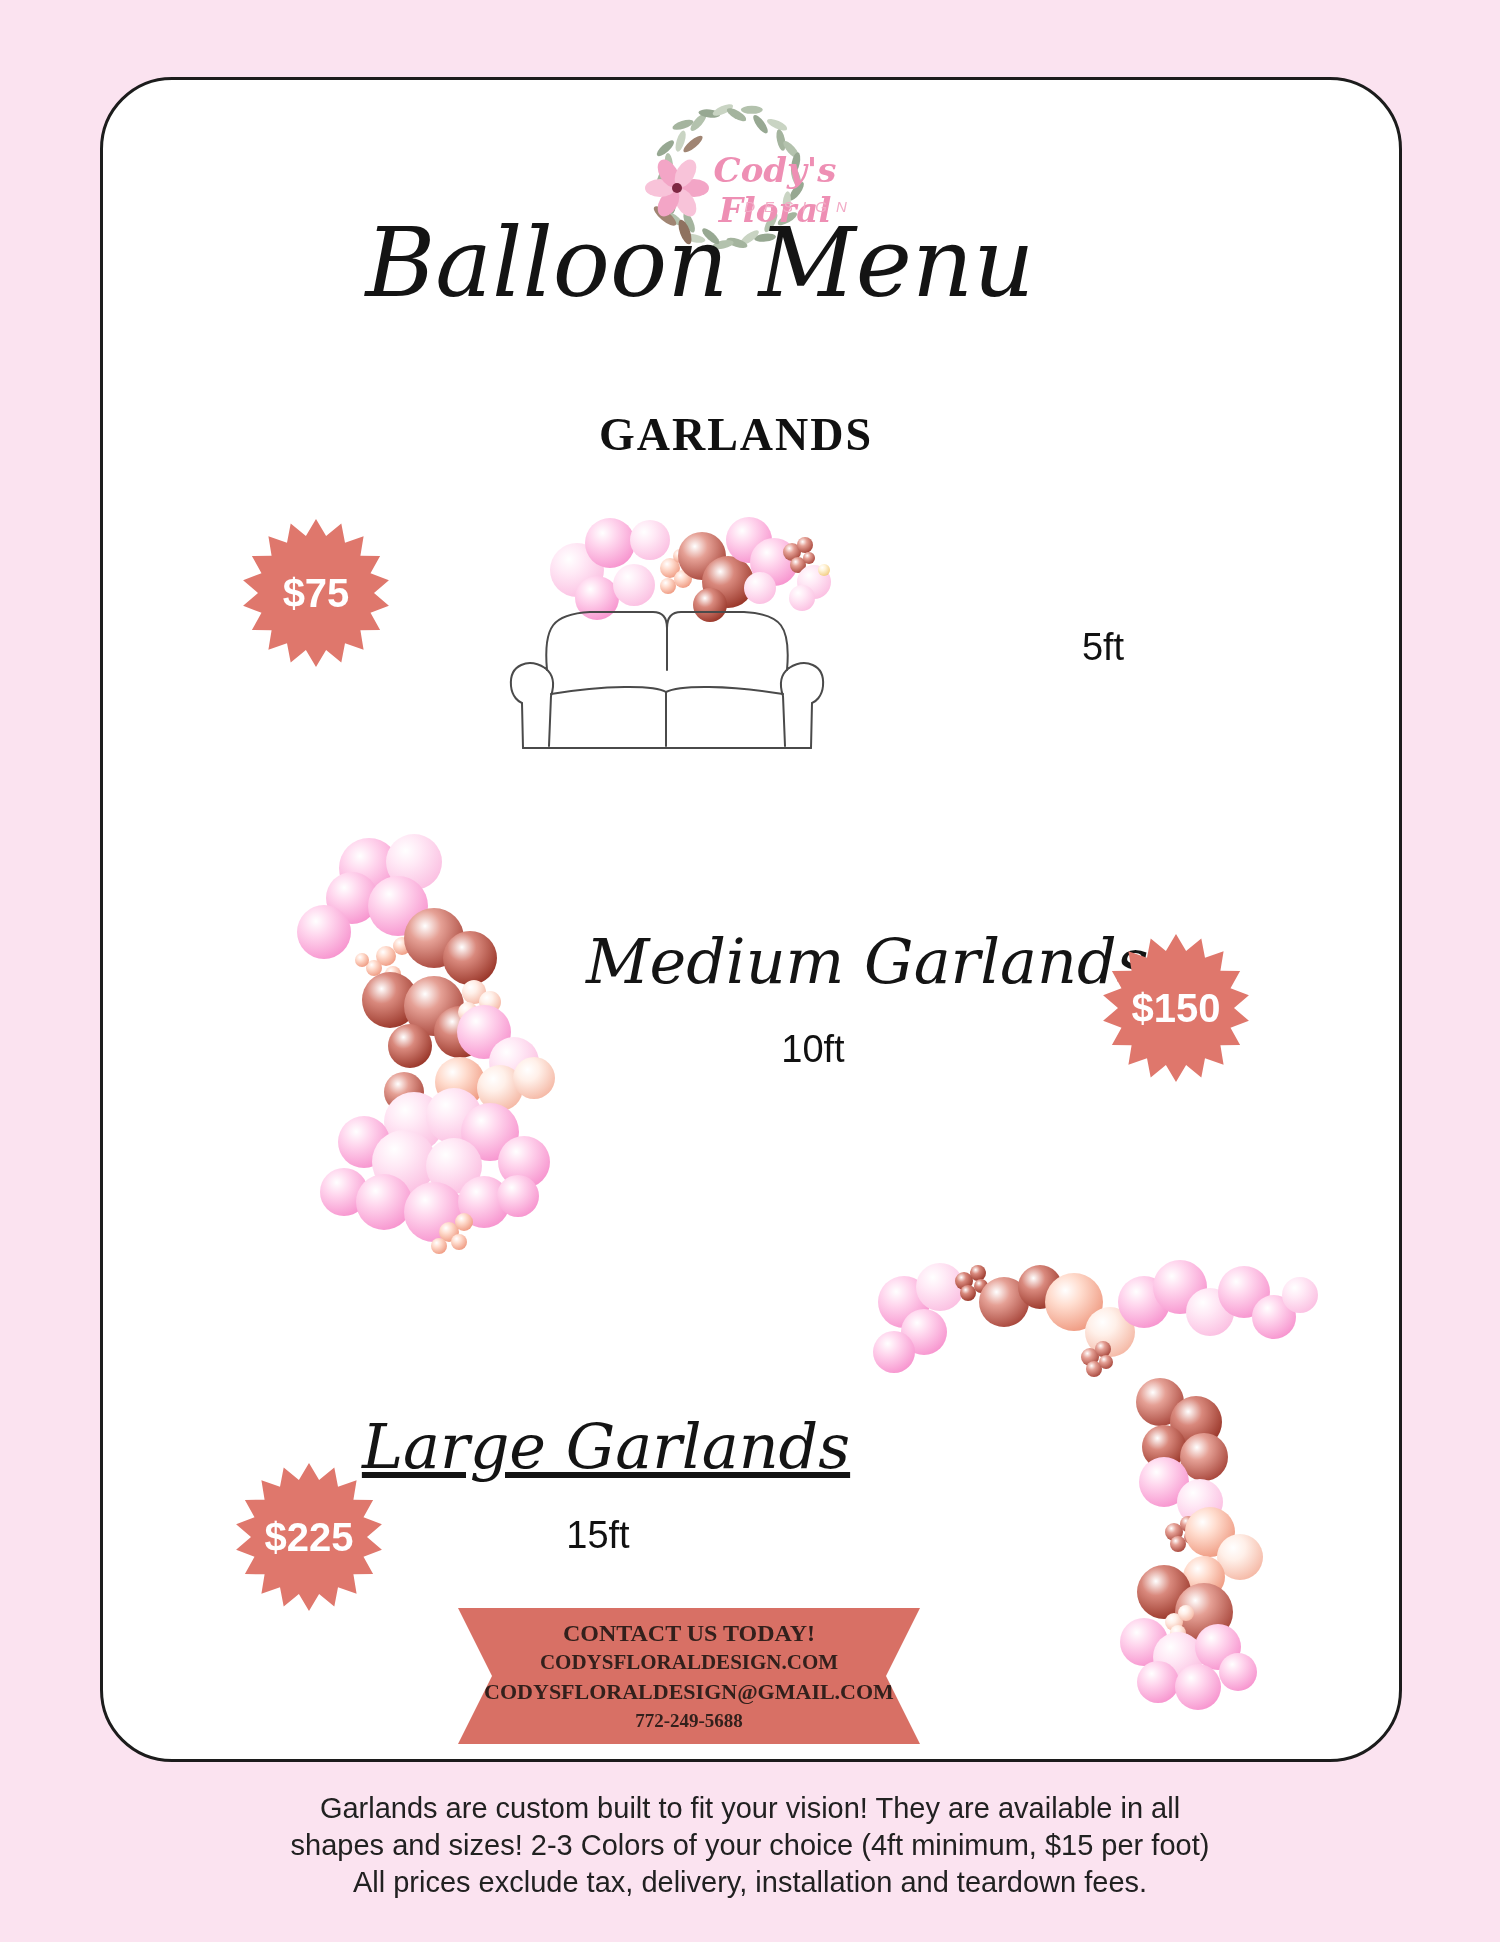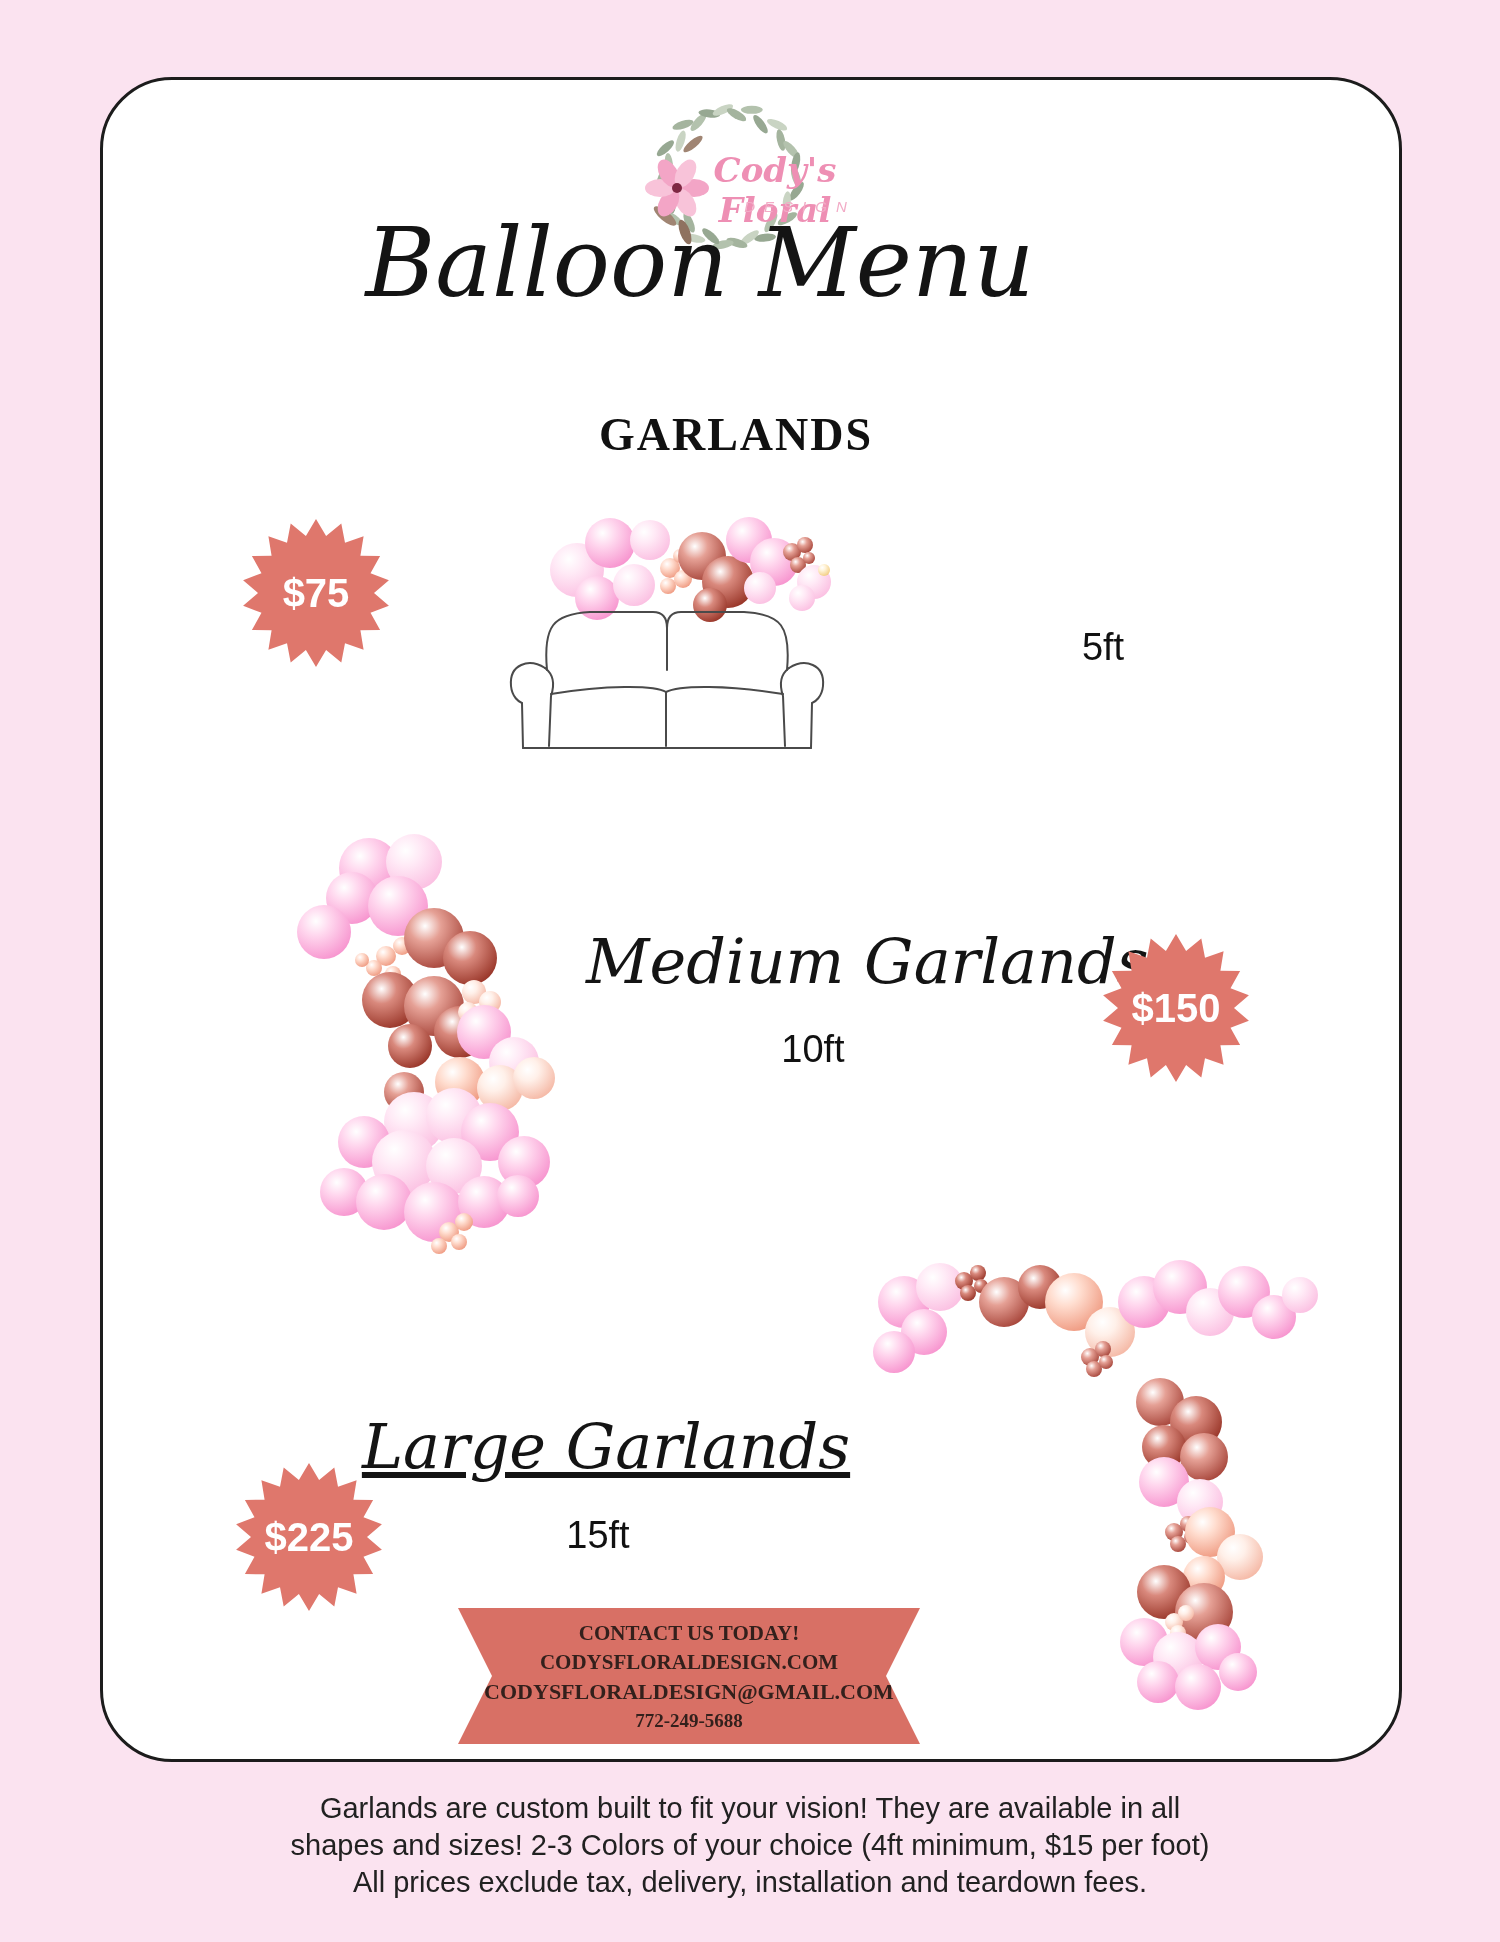--- a/index.html
+++ b/index.html
@@ -22,21 +22,21 @@
   .badge{width:150px;height:150px;}
   .badge svg{position:absolute;left:0;top:0;}
   .badge .price{position:absolute;left:0;top:0;width:150px;height:150px;
                 display:flex;align-items:center;justify-content:center;
                 color:#ffffff;font-weight:bold;font-size:40px;}
   .balloon{position:absolute;border-radius:50%;}
   .ribbon{left:458px;top:1608px;width:462px;height:136px;
           clip-path:polygon(0 0,100% 0,calc(100% - 34px) 50%,100% 100%,0 100%,34px 50%);
           display:flex;flex-direction:column;align-items:center;justify-content:center;
           text-align:center;color:#33201c;font-family:"Liberation Serif",serif;font-weight:bold;}
-  .ribbon .l1{font-size:21px;line-height:29px;}
+  .ribbon .l1{font-size:24px;line-height:29px;}
   .ribbon .l2{font-size:21px;line-height:29px;}
   .ribbon .l3{font-size:22px;line-height:30px;}
   .ribbon .l4{font-size:19px;line-height:27px;}
   .footer-note{left:150px;top:1790px;width:1200px;text-align:center;
                font-size:29px;line-height:37px;color:#212121;}
 </style>
 </head>
 <body>
 
 <div class="page" id="page" style="background: rgb(251, 227, 240);">

